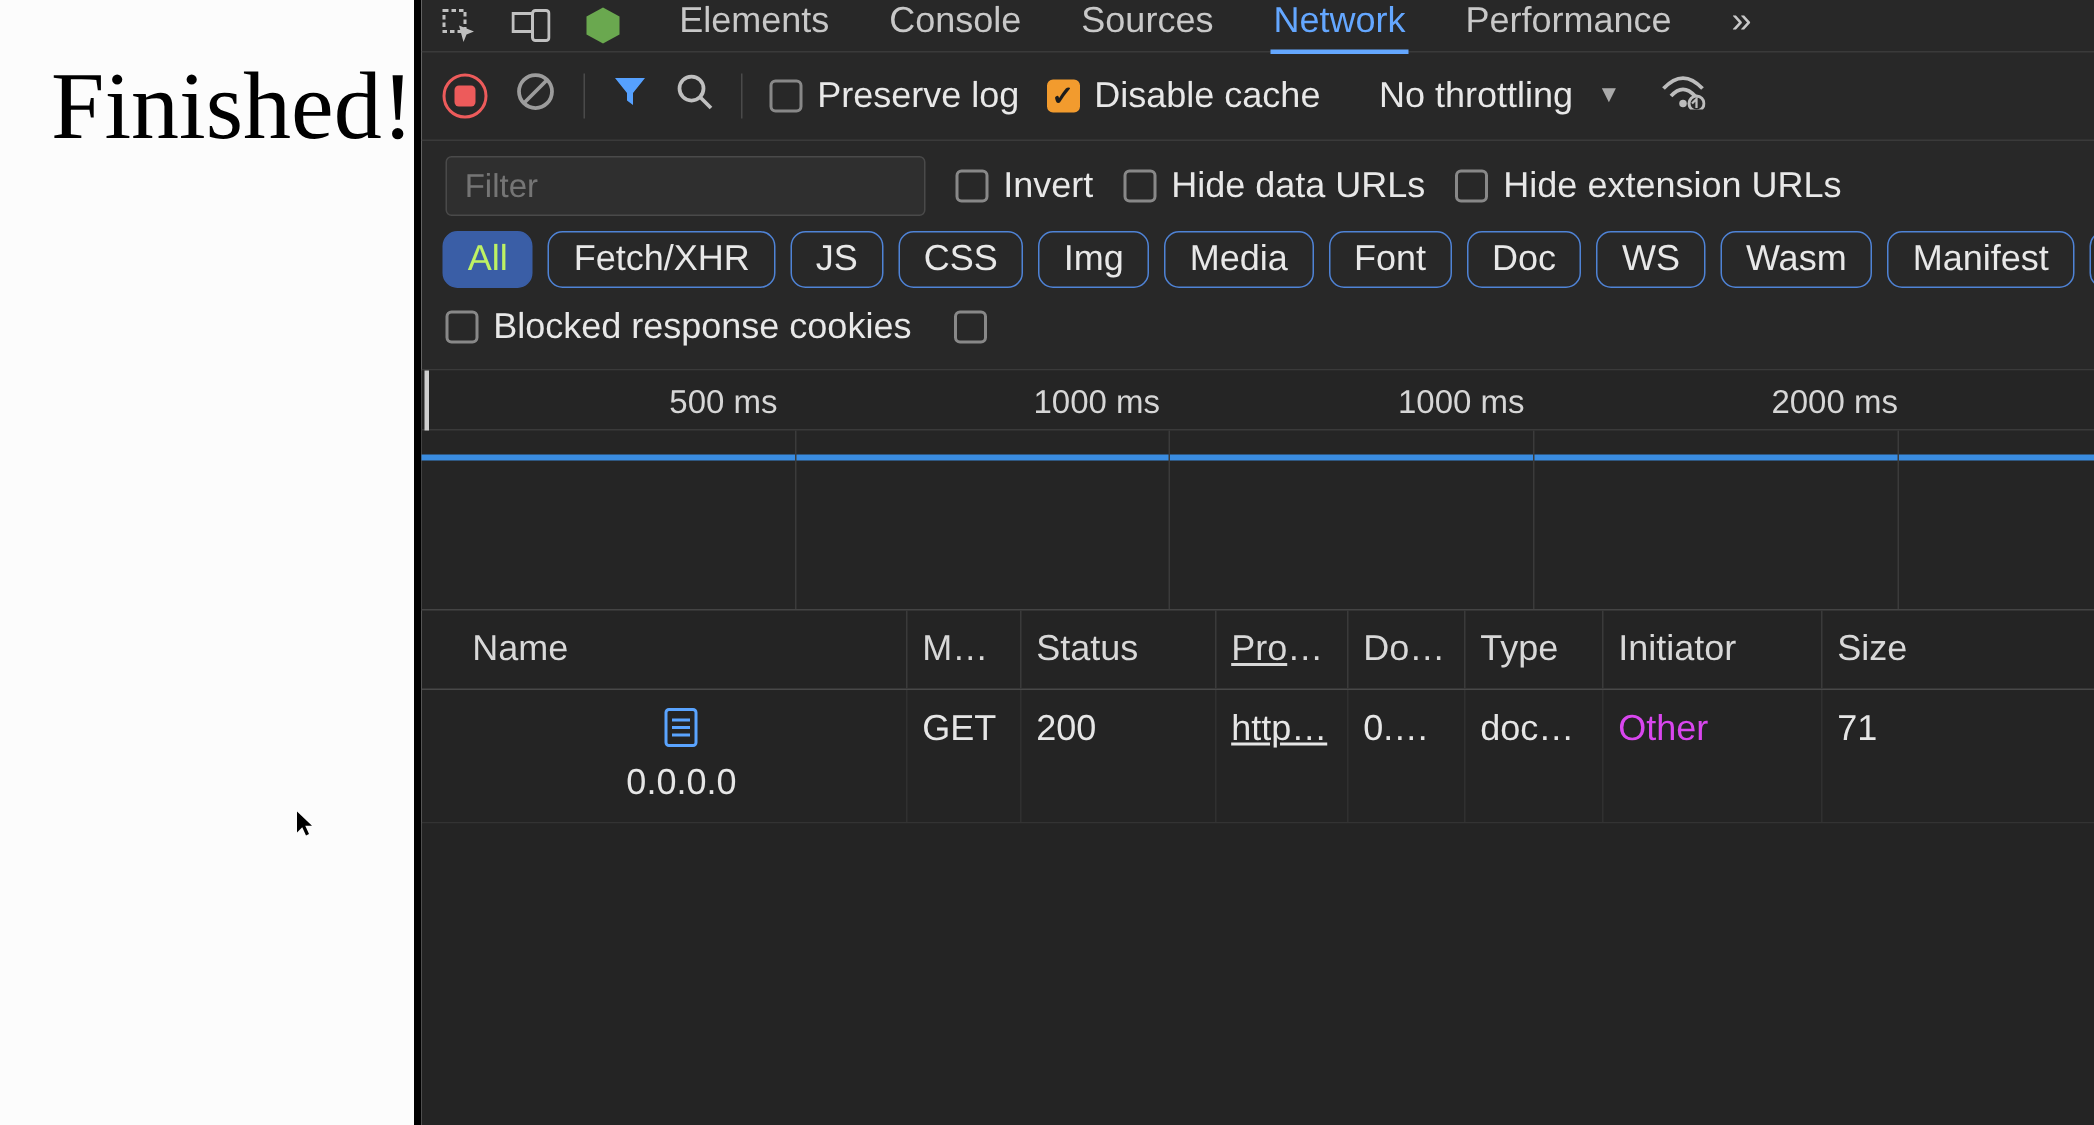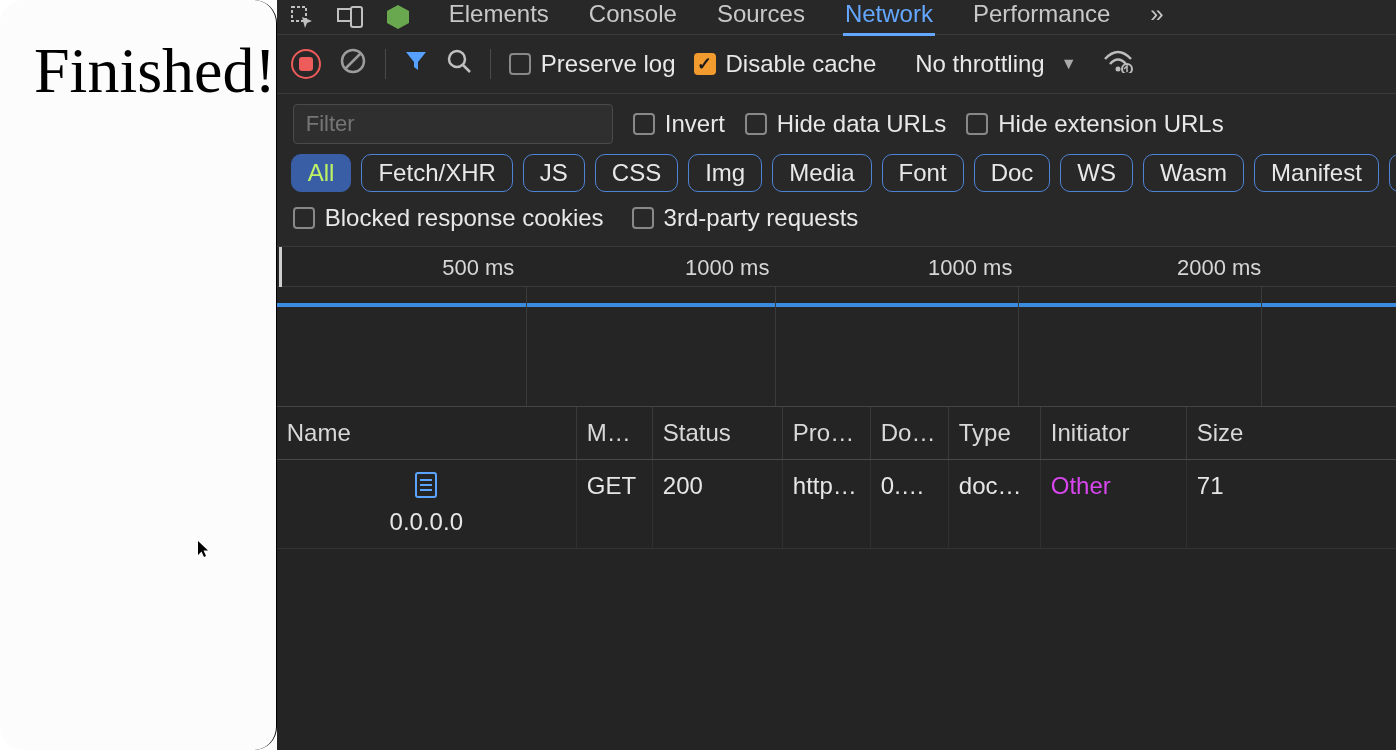--- a/index.html
+++ b/index.html
@@ -1,20 +1,20 @@
 <!DOCTYPE html>
 <html><head>
 <meta charset="utf-8">
 <style>
   * { box-sizing: border-box; margin: 0; padding: 0; }
   html, body { width: 1396px; height: 750px; overflow: hidden; font-family: -apple-system, BlinkMacSystemFont, "Segoe UI", Arial, sans-serif; }
   body { display: flex; background: #fff; }
 
   
-  .left-pane { width: 408px; height: 100%; background: #fcfcfc; position: relative; border-right: 1px solid #000000; border-radius: 23px; }
+  .left-pane { width: 408px; height: 100%; background: #fcfcfc; position: relative; border-right: 5px solid #000000; }
   .left-heading { font-family: "Times New Roman", Times, serif; font-size: 64px; font-weight: 400; color: #000; padding: 34px 0 0 34px; }
   .cursor-arrow { position: absolute; left: 197px; top: 540px; color: #000; font-size: 16px; pointer-events:none; }
 
   
   .devtools { flex: 1; height: 100%; background: #282828; color: #e8e8e8; display: flex; flex-direction: column; font-size: 22px; }
 
   
   .tabs-row { height: 35px; display: flex; align-items: center; gap: 18px; padding: 0 10px; border-bottom: 1px solid #3a3a3a; }
   .tabs-row .iconbtn { color: #c0c0c0; display: flex; align-items: center; justify-content: center; width: 30px; height: 30px; }
   .tabs-row .tabs { display: flex; gap: 36px; margin-left: 16px; }
@@ -58,24 +58,24 @@
   .bluebar { position:absolute; left:0; right:0; top:56px; height:4px; background:#3a8ce0; }
   .gridcol { position:absolute; top:40px; bottom:0; width:1px; background:#3b3b3b; }
 
   
   .table { flex:1; display:flex; flex-direction:column; background:#242424; }
   .thead { display:flex; border-bottom:1px solid #484848; }
   .th { padding:12px 10px; font-size:24px; color:#d8d8d8; border-right:1px solid #3a3a3a; overflow:hidden; text-overflow:ellipsis; white-space:nowrap; }
   .row { display:flex; border-bottom:1px solid #333; }
   .td { padding:12px 10px; font-size:24px; color:#e6e6e6; border-right:1px solid #303030; overflow:hidden; text-overflow:ellipsis; white-space:nowrap;flex-direction:column; }
   .td.muted { color:#d946ef; }
-  .col-name { width:300px; display:flex; align-items:center; gap:10px; }
+  .col-name { width:300px; display:flex; align-items:center; gap:10px;margin-left:24px; }
   .col-method { width:76px; }
   .col-status { width:130px; }
-  .col-proto  { width:88px; }
+  .col-proto  { width:88px;text-decoration:underline; }
   .col-domain { width:78px; }
   .col-type   { width:92px; }
   .col-init   { width:146px; }
   .col-size   { flex:1; }
   .doc-icon { width:22px; height:26px; border:2px solid #5aa4ff; border-radius:3px; display:flex; flex-direction:column; justify-content:space-around; padding:3px 3px; }
   .doc-icon span { display:block; height:2px; background:#5aa4ff; }
   .tbody-fill { flex:1; background:#242424; }
 </style>
 </head>
 <body>
@@ -194,21 +194,20 @@
     <div class="pill">Ot</div>
   </div>
 
   <div class="blocked-row">
     <div class="chk">
       <div class="box"></div>
       <span class="lbl">Blocked response cookies</span>
     </div>
     <div class="chk">
       <div class="box"></div>
-      <span class="lbl">3rd-party requests</span>
     </div>
   </div>
 
   <div class="timeline">
     <div class="tick-row">
       <div class="t0bar"></div>
       <div class="tick" style="left:17%">500 ms</div>
       <div class="tick" style="left:38%">1000 ms</div>
       <div class="tick" style="left:58.5%">1000 ms</div>
       <div class="tick" style="left:79.5%">2000 ms</div>

